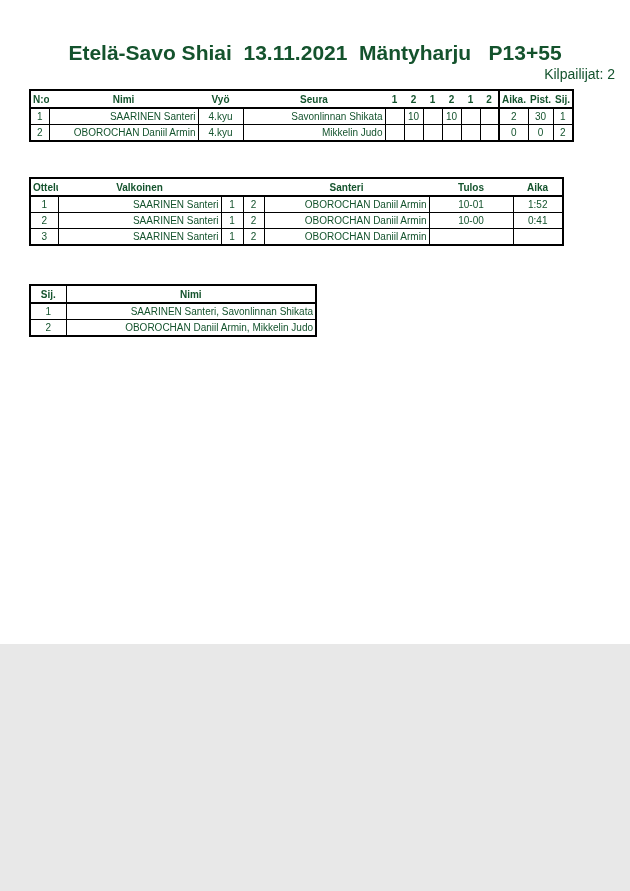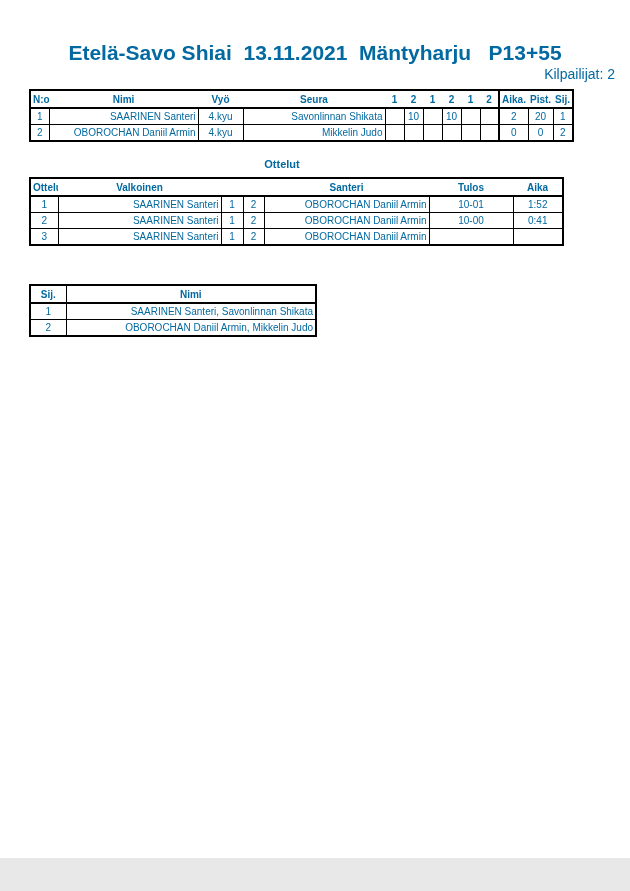--- a/index.html
+++ b/index.html
@@ -1,23 +1,23 @@
 <!DOCTYPE html>
 <html><head>
 <meta charset="utf-8">
 <style>
   html, body { margin: 0; padding: 0; background: #e8e8e8; }
   .page {
     position: relative;
     width: 630px;
-    height: 858px;
+    height: 644px;
     margin: 0 auto;
     background: #ffffff;
     font-family: "Liberation Sans", sans-serif;
-    color: #0369a1;
+    color: #14532d;
     overflow: hidden;
   }
   .doc-title {
     position: absolute;
     top: 41px; left: 0; right: 0;
     text-align: center;
     font-size: 21px;
     font-weight: 700;
     white-space: pre;
   }
@@ -111,42 +111,41 @@
         <td class="l">SAARINEN Santeri</td>
         <td>4.kyu</td>
         <td class="l">Savonlinnan Shikata</td>
         <td></td>
         <td>10</td>
         <td></td>
         <td>10</td>
         <td></td>
         <td></td>
         <td class="grpL">2</td>
-        <td>20</td>
+        <td>30</td>
         <td>1</td>
       </tr>
       <tr>
         <td>2</td>
         <td class="l">OBOROCHAN Daniil Armin</td>
         <td>4.kyu</td>
         <td class="l">Mikkelin Judo</td>
         <td></td>
         <td></td>
         <td></td>
         <td></td>
         <td></td>
         <td></td>
         <td class="grpL">0</td>
         <td>0</td>
         <td>2</td>
       </tr>
     </tbody>
   </table>
 
-  <div class="section-label label-ottelut">Ottelut</div>
 
   <table class="tbl t-matches">
     <colgroup>
       <col style="width:28px">
         <col style="width:163px">
         <col style="width:22px">
         <col style="width:21px">
       <col style="width:165px">
         <col style="width:84px">
         <col style="width:50px">

